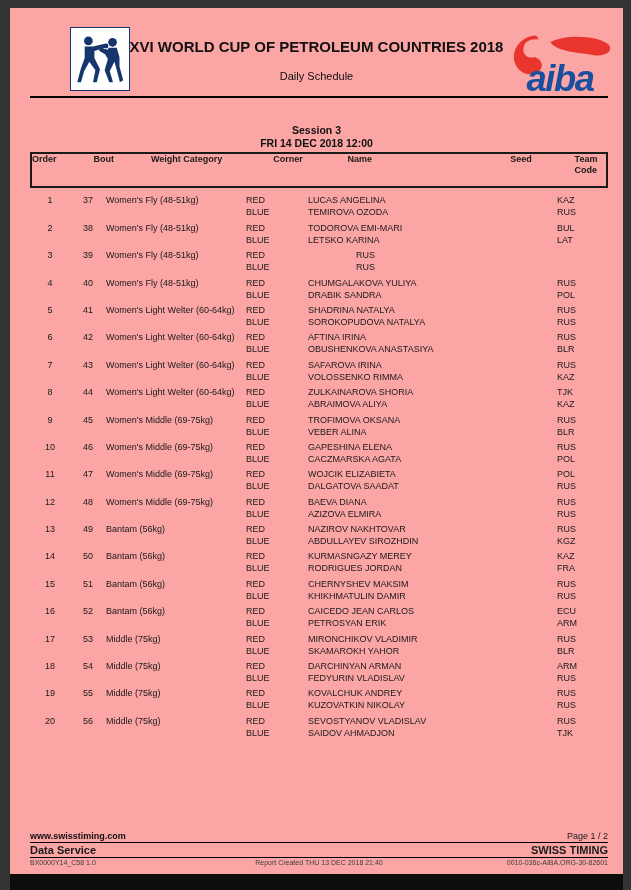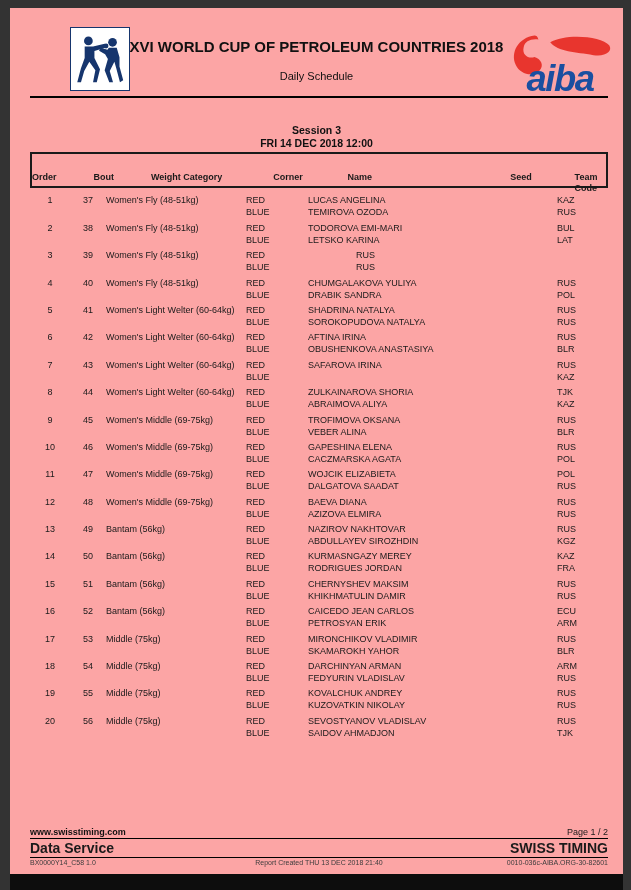--- a/index.html
+++ b/index.html
@@ -25,40 +25,40 @@
   .report-subtitle{margin-top:15px;text-align:center;font-size:11px;font-weight:normal;color:#111;}
   .aiba-logo{position:absolute;right:2px;top:22px;width:116px;height:66px;}
   .header-divider{position:absolute;top:88px;left:20px;width:578px;border-top:2px solid #000;}
   
   .session{position:absolute;top:116px;left:0;width:100%;text-align:center;
     font-size:10.5px;font-weight:bold;line-height:13px;color:#111;}
   
   .schedule-table{position:absolute;top:144px;left:20px;width:578px;font-size:9px;}
   .thead{
     display:flex;align-items:flex-start;height:36px;box-sizing:border-box;
-    border:2px solid #1a1a1a;font-weight:bold;line-height:10.5px;padding-top:18px;gap:36px;
+    border:2px solid #1a1a1a;font-weight:bold;line-height:10.5px;padding-top:0;gap:36px;
   }
   .col{box-sizing:border-box;}
   .c-order{width:40px;text-align:center;}
   .c-bout{width:36px;text-align:center;}
   .c-weight{width:140px;text-align:left;}
   .c-corner{width:62px;text-align:left;}
   .c-name{width:201px;text-align:left;}
   .c-seed{width:44px;text-align:center;}
   .c-team{width:55px;text-align:left;padding-left:4px;}
   .tbody{padding-top:3px;}
   .bout-row{display:flex;align-items:flex-start;padding-top:3.4px;line-height:12px;}
   .bout-row .c-corner div,.bout-row .c-name div,.bout-row .c-seed div,.bout-row .c-team div{height:12px;}
   
   .doc-footer{position:absolute;left:20px;right:15px;bottom:8px;}
   .f-row1{display:flex;justify-content:space-between;align-items:flex-end;
     border-bottom:1.5px solid #000;padding-bottom:1px;font-size:9px;}
   .f-website{font-weight:bold;color:#111;text-decoration:none;}
   .f-row2{display:flex;justify-content:space-between;border-bottom:1.5px solid #000;
-    font-size:14px;font-weight:bold;padding-top:1px;padding-bottom:1px;}
+    font-size:11px;font-weight:bold;padding-top:1px;padding-bottom:1px;}
   .f-row3{display:flex;font-size:7px;color:#3c3c3c;padding-top:1.5px;}
   .f-row3 .l{width:33%;text-align:left;}
   .f-row3 .m{width:34%;text-align:center;}
   .f-row3 .r{width:33%;text-align:right;}
 </style>
 </head>
 <body>
 
 <div class="page">
 
@@ -235,20 +235,21 @@
         <div class="bout-row">
           <div class="col c-order">7</div>
           <div class="col c-bout">43</div>
           <div class="col c-weight">Women's Light Welter (60-64kg)</div>
           <div class="col c-corner">
             <div>RED</div>
             <div>BLUE</div>
           </div>
           <div class="col c-name">
             <div>SAFAROVA IRINA</div>
+            <div>VOLOSSENKO RIMMA</div>
           </div>
           <div class="col c-seed">
             <div></div>
             <div></div>
           </div>
           <div class="col c-team">
             <div>RUS</div>
             <div>KAZ</div>
           </div>
         </div>

